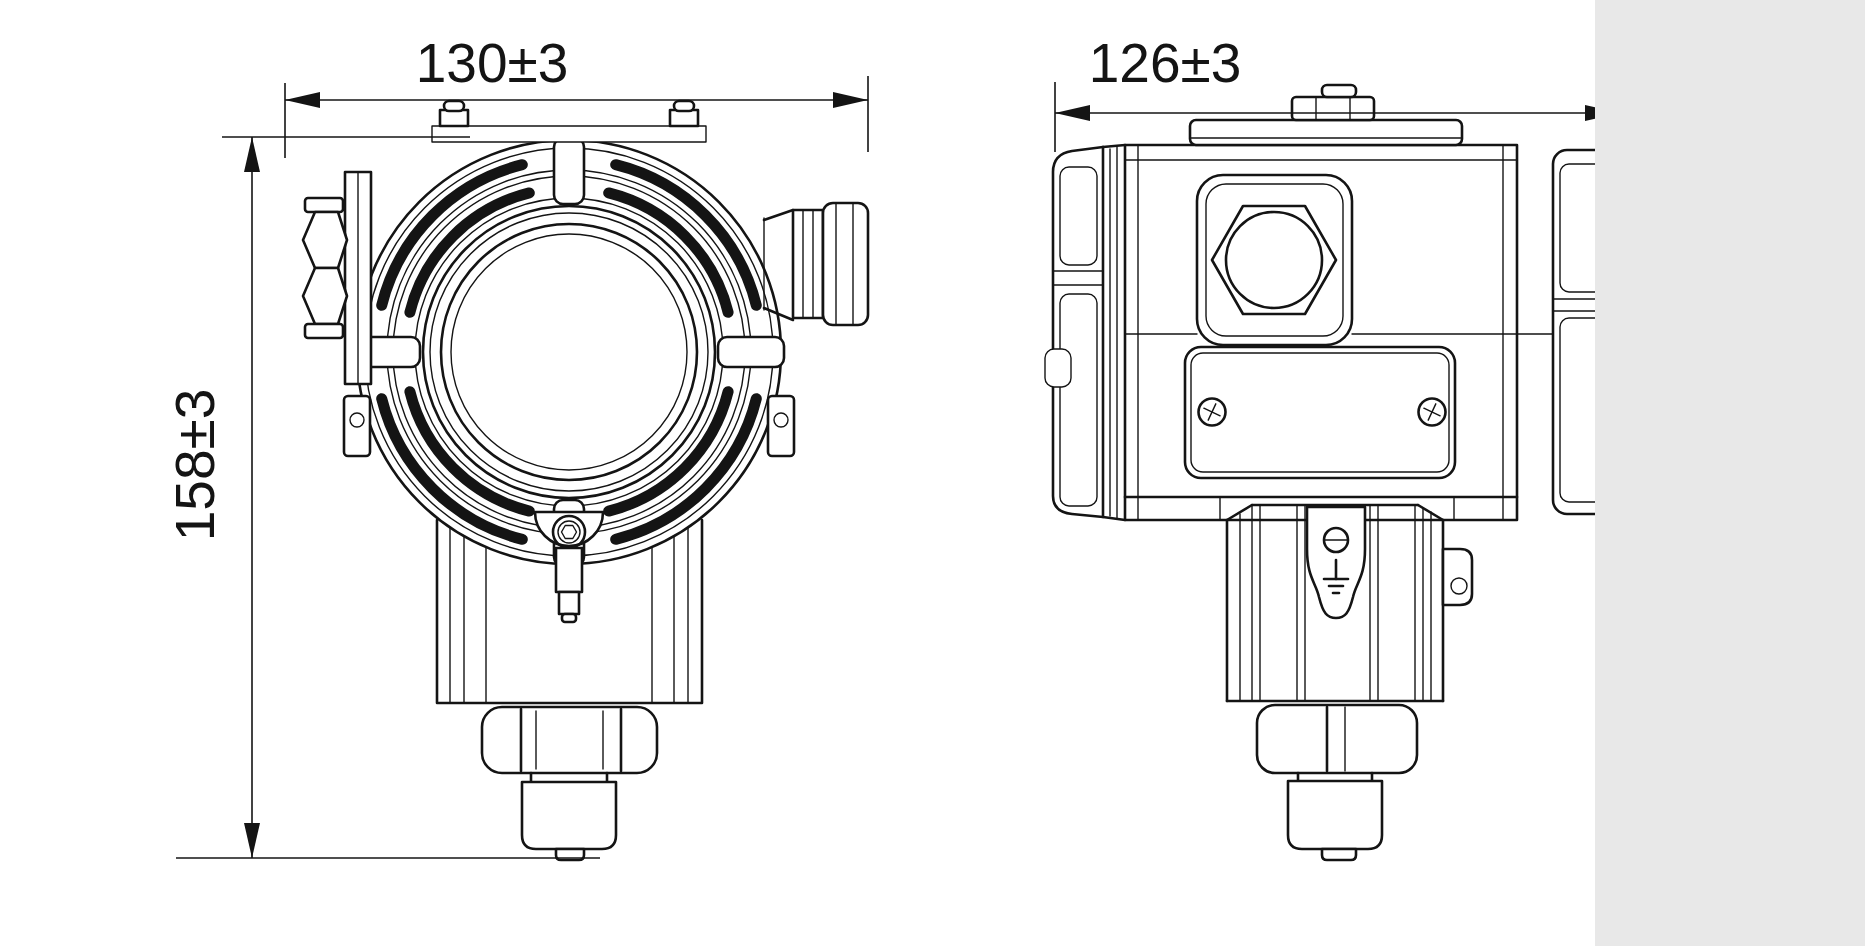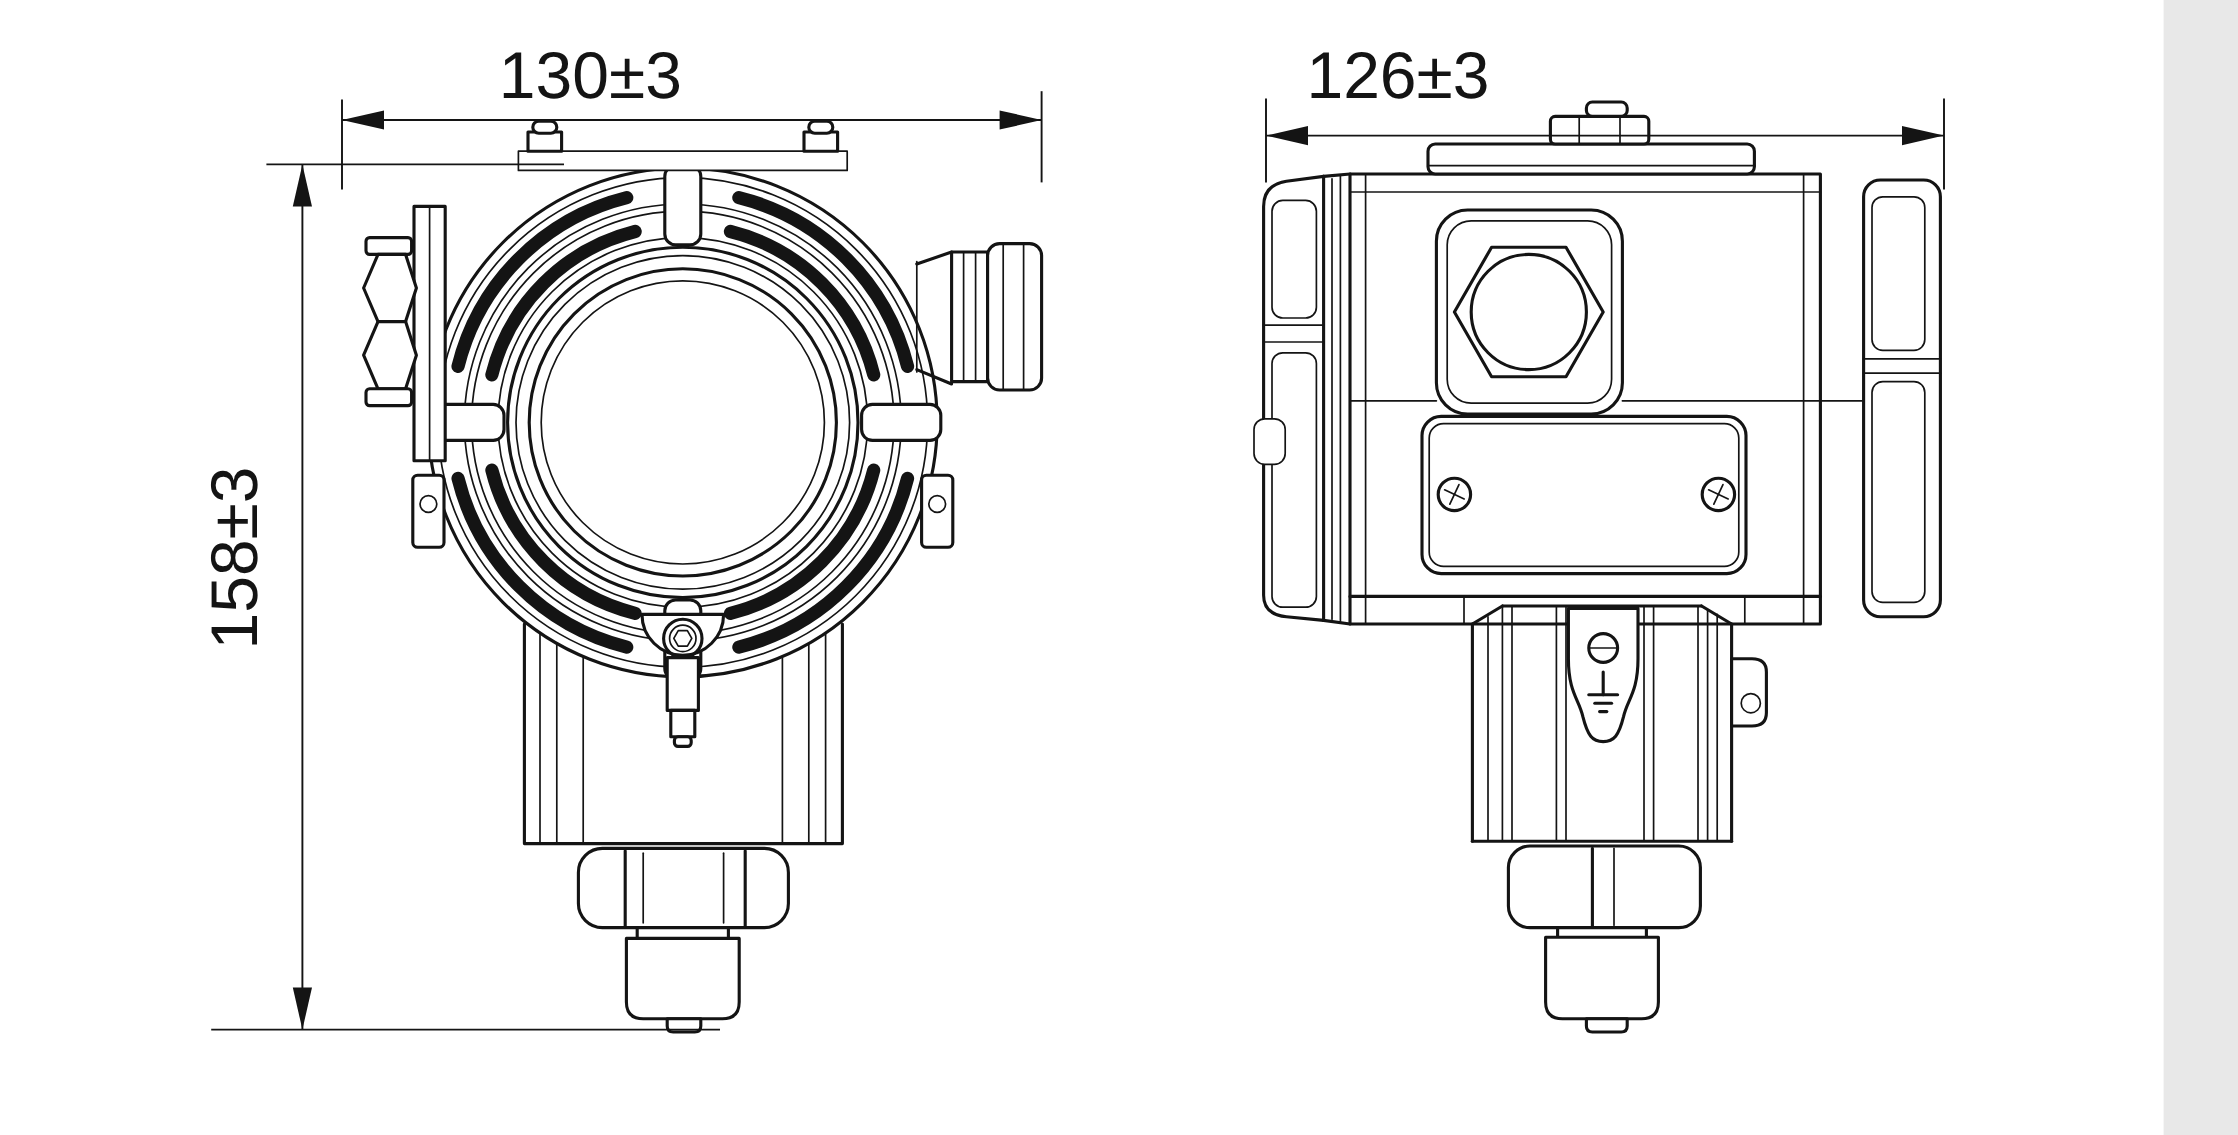--- a/index.html
+++ b/index.html
@@ -1,18 +1,18 @@
 <!DOCTYPE html>
 <html><head>
 <meta charset="utf-8">
 <style>
   :root { --ink:#141414; --paper:#ffffff; }
   * { margin:0; padding:0; box-sizing:border-box; }
   body { background:#e8e8e8; font-family:"Liberation Sans", sans-serif; }
-  .stage { position:relative; width:1803px; height:946px; background:var(--paper); overflow:hidden; }
+  .stage { position:relative; width:1595px; height:946px; background:var(--paper); overflow:hidden; }
   svg { display:block; }
   .ol  { fill:none; stroke:var(--ink); stroke-width:2.6; stroke-linejoin:round; stroke-linecap:round; }
   .tl  { fill:none; stroke:var(--ink); stroke-width:1.4; stroke-linejoin:round; stroke-linecap:round; }
   .wf  { fill:var(--paper); stroke:var(--ink); stroke-width:2.6; stroke-linejoin:round; }
   .wft { fill:var(--paper); stroke:var(--ink); stroke-width:1.4; stroke-linejoin:round; }
   .rib { fill:none; stroke:var(--ink); stroke-width:11; stroke-linecap:round; }
   .dim { fill:none; stroke:var(--ink); stroke-width:1.6; }
   .arr { fill:var(--ink); stroke:none; }
   .sym { fill:none; stroke:var(--ink); stroke-width:2.6; stroke-linecap:round; }
   .dimtext { font-family:"Liberation Sans", sans-serif; font-size:55px; fill:var(--ink); }

